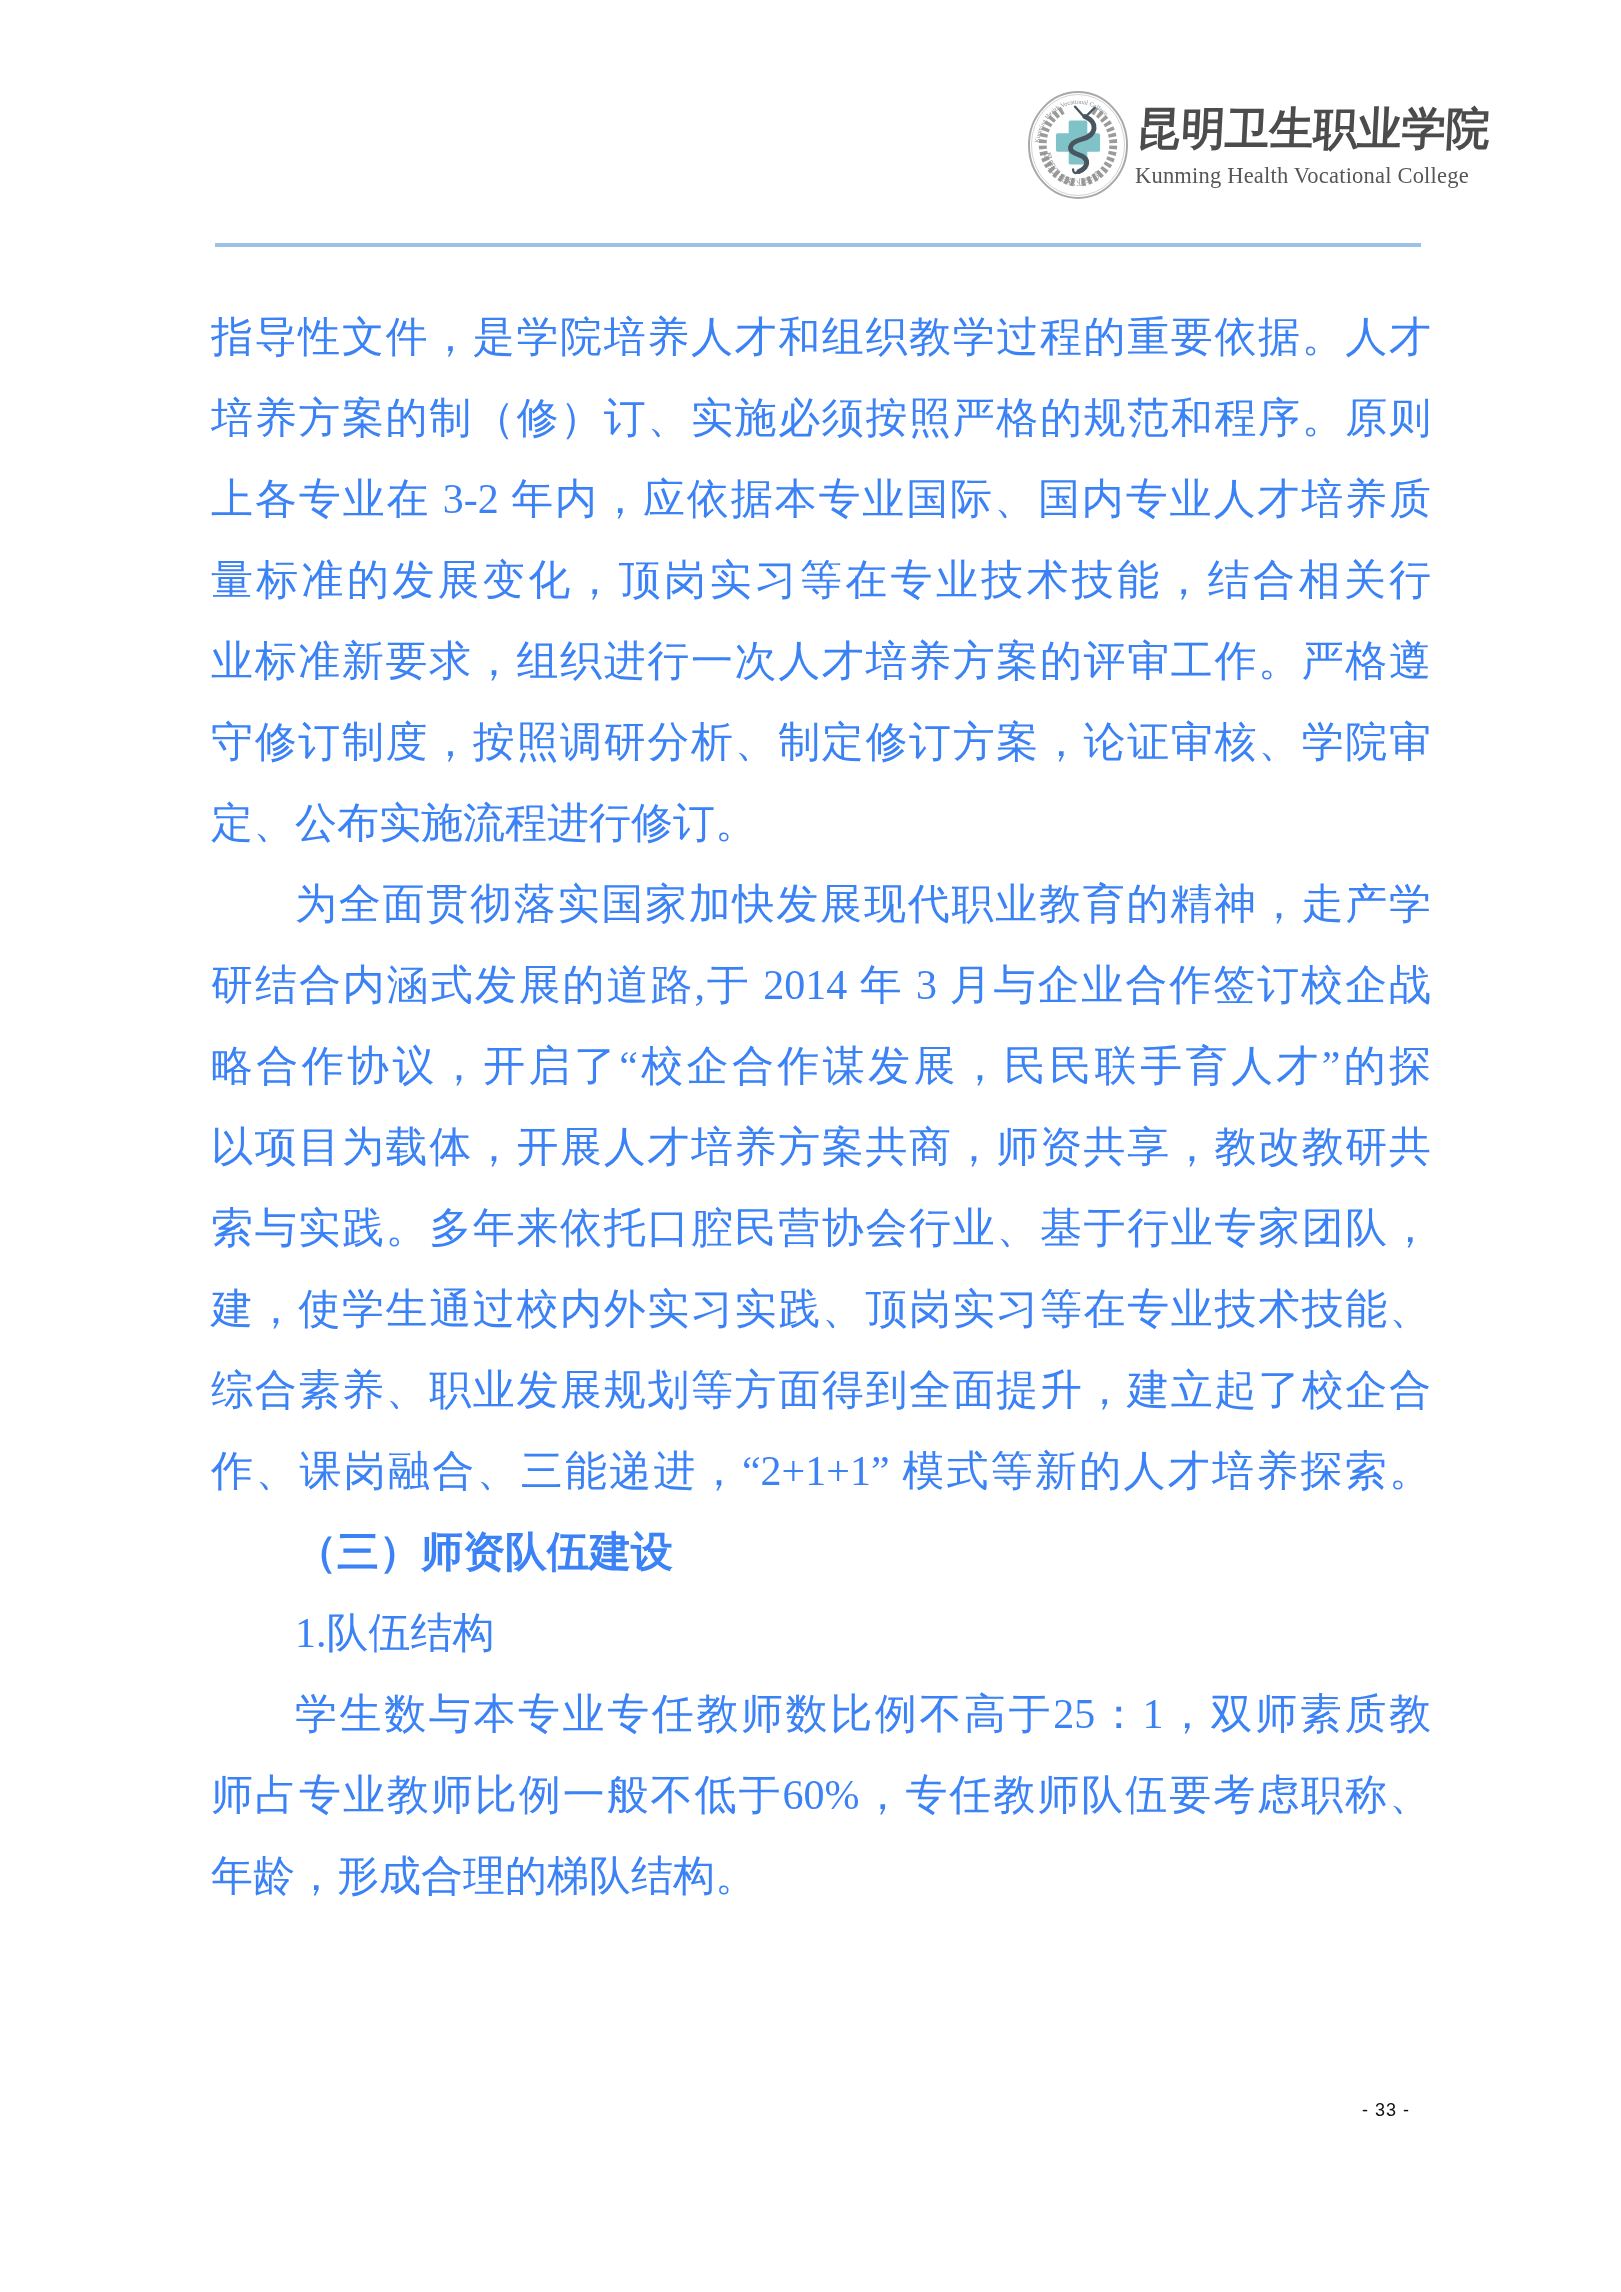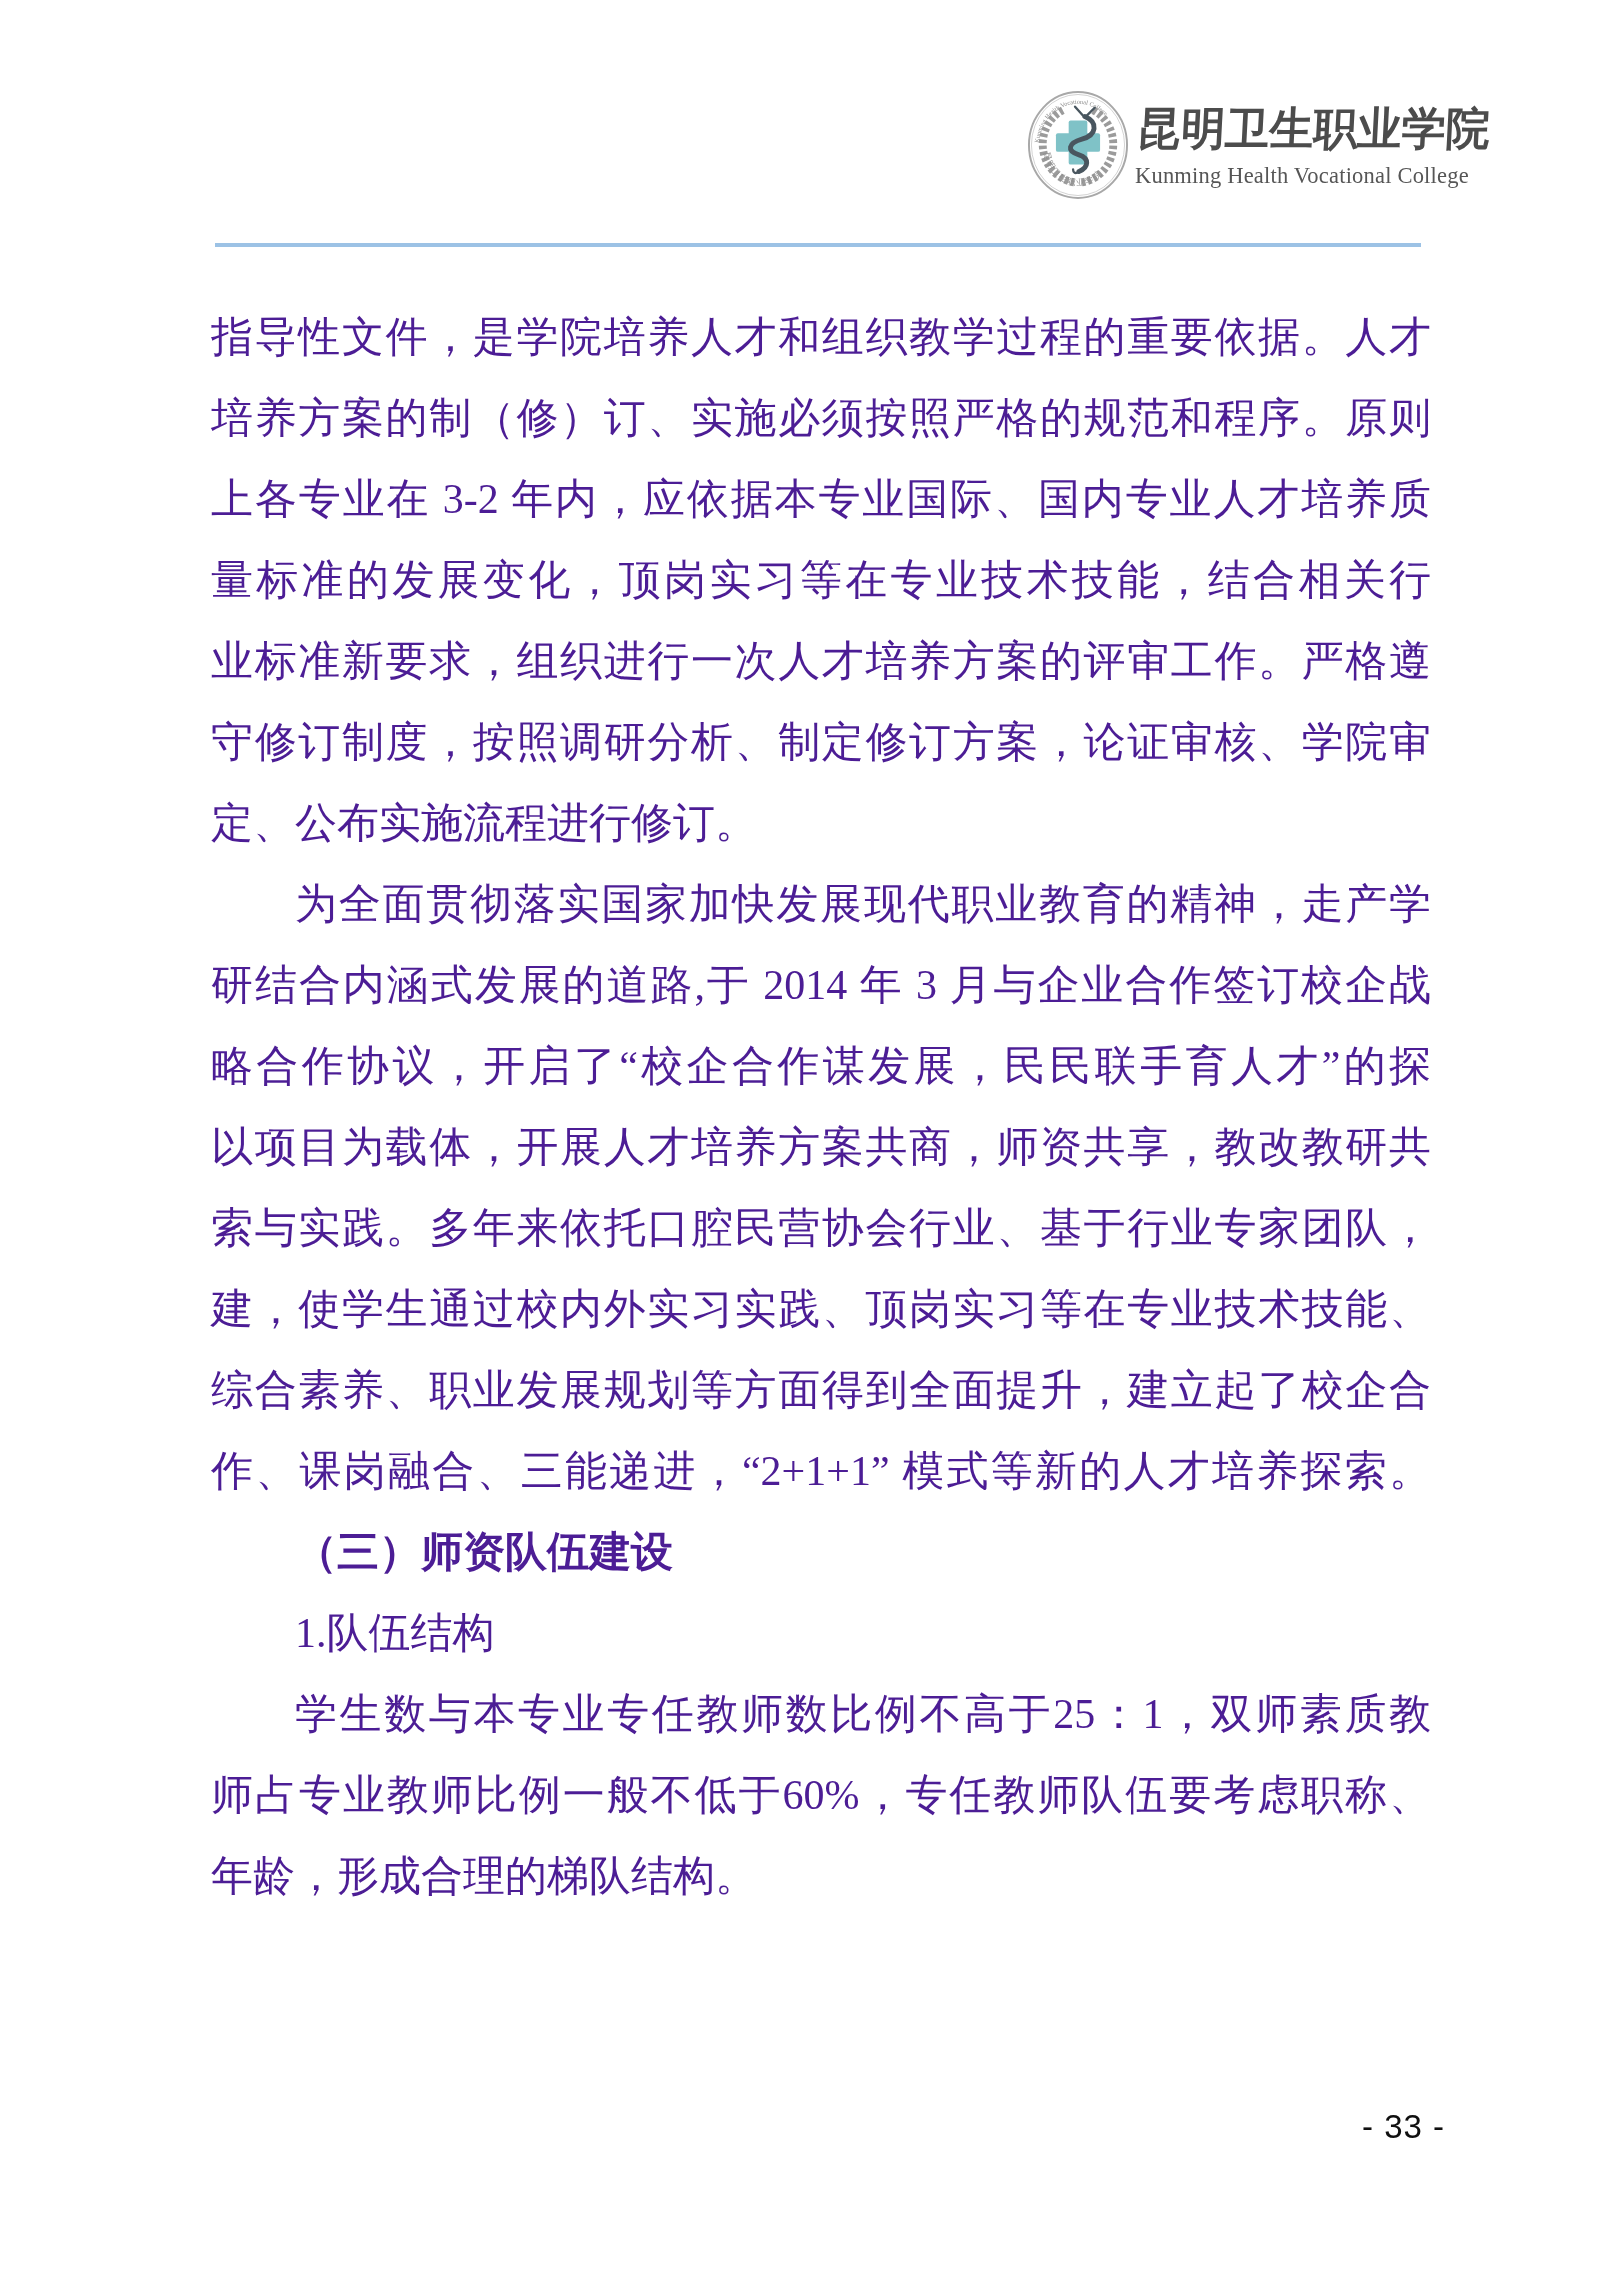--- a/index.html
+++ b/index.html
@@ -27,34 +27,33 @@
     letter-spacing:0.2px; white-space:nowrap;
   }
   .rule {
     position:absolute; left:215px; top:243px;
     width:1206px; height:3.9px;
   }
 
   
   .body-lines {
     position:absolute; left:211px; top:297px; width:1220px;
-    font-size:42px; line-height:81px; color:#4c1d95;
+    font-size:42px; line-height:81px; color:#3b82f6;
   }
   .line { width:100%; }
   .line.full { text-align:justify; text-align-last:justify; text-justify:inter-ideograph; }
   .line.indent { text-indent:2em; }
   .line.heading { font-weight:bold; }
 
   
   .page-number {
     position:absolute; left:1362px; top:2094px;
     font-family:"Liberation Sans","DejaVu Sans",sans-serif;
-    font-size:33px; line-height:33px; color:#101010; letter-spacing:1px;
+    font-size:18px; line-height:33px; color:#101010; letter-spacing:1px;
     white-space:nowrap;
-    margin-top:16px;
   }
 </style>
 </head>
 <body>
 
 <div class="page">
 
   <div>
 
     <svg class="seal" width="102" height="110" viewBox="0 0 104 112" aria-hidden="true">

